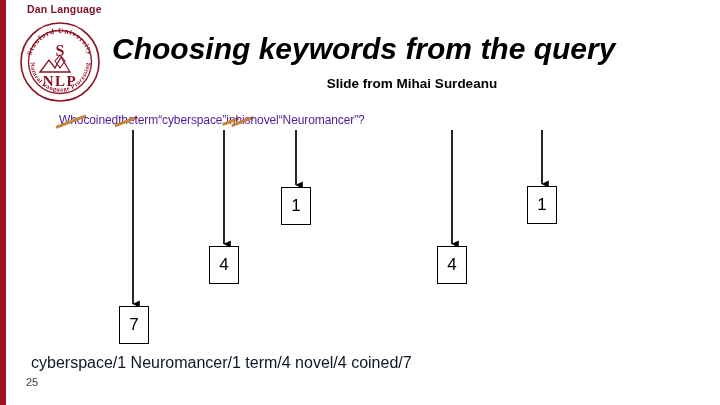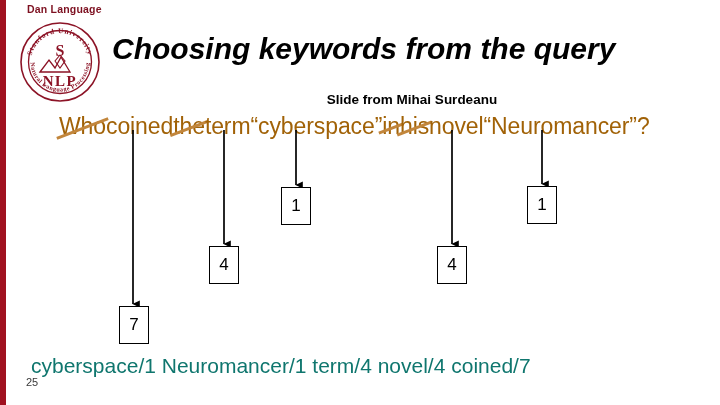--- a/index.html
+++ b/index.html
@@ -48,35 +48,35 @@
     width: 600px;
     font-size: 30px;
     font-weight: bold;
     color: #000;
     white-space: nowrap;
     line-height: 1.05;
     font-style: italic;
   }
   #slide-subtitle {
     position: absolute;
-    left: 112px; top: 92px;
+    left: 112px; top: 76px;
     width: 600px;
     text-align: center;
     font-size: 13.5px;
     font-weight: bold;
     color: #000;
     white-space: nowrap;
   }
 
   
   #question-line {
     position: absolute;
     left: 59px; top: 113px;
-    font-size: 23px;
-    color: #a16207;
+    font-size: 12px;
+    color: #4c1d95;
     white-space: nowrap;
     letter-spacing: -0.1px;
   }
   .tok { position: relative; display: inline-block; }
   .struck::after {
     content: "";
     position: absolute;
     left: -4px; right: -4px;
     top: 50%;
     height: 3px;
@@ -102,22 +102,22 @@
     align-items: center;
     justify-content: center;
     font-size: 17px;
     color: #000;
   }
 
   
   #index-line {
     position: absolute;
     left: 31px; top: 354px;
-    font-size: 21px;
-    color: #0f766e;
+    font-size: 16px;
+    color: #0f172a;
     white-space: nowrap;
   }
   #slide-number {
     position: absolute;
     left: 26px; top: 376px;
     font-size: 11px;
     color: #3a3a3a;
   }
 </style>
 </head>

